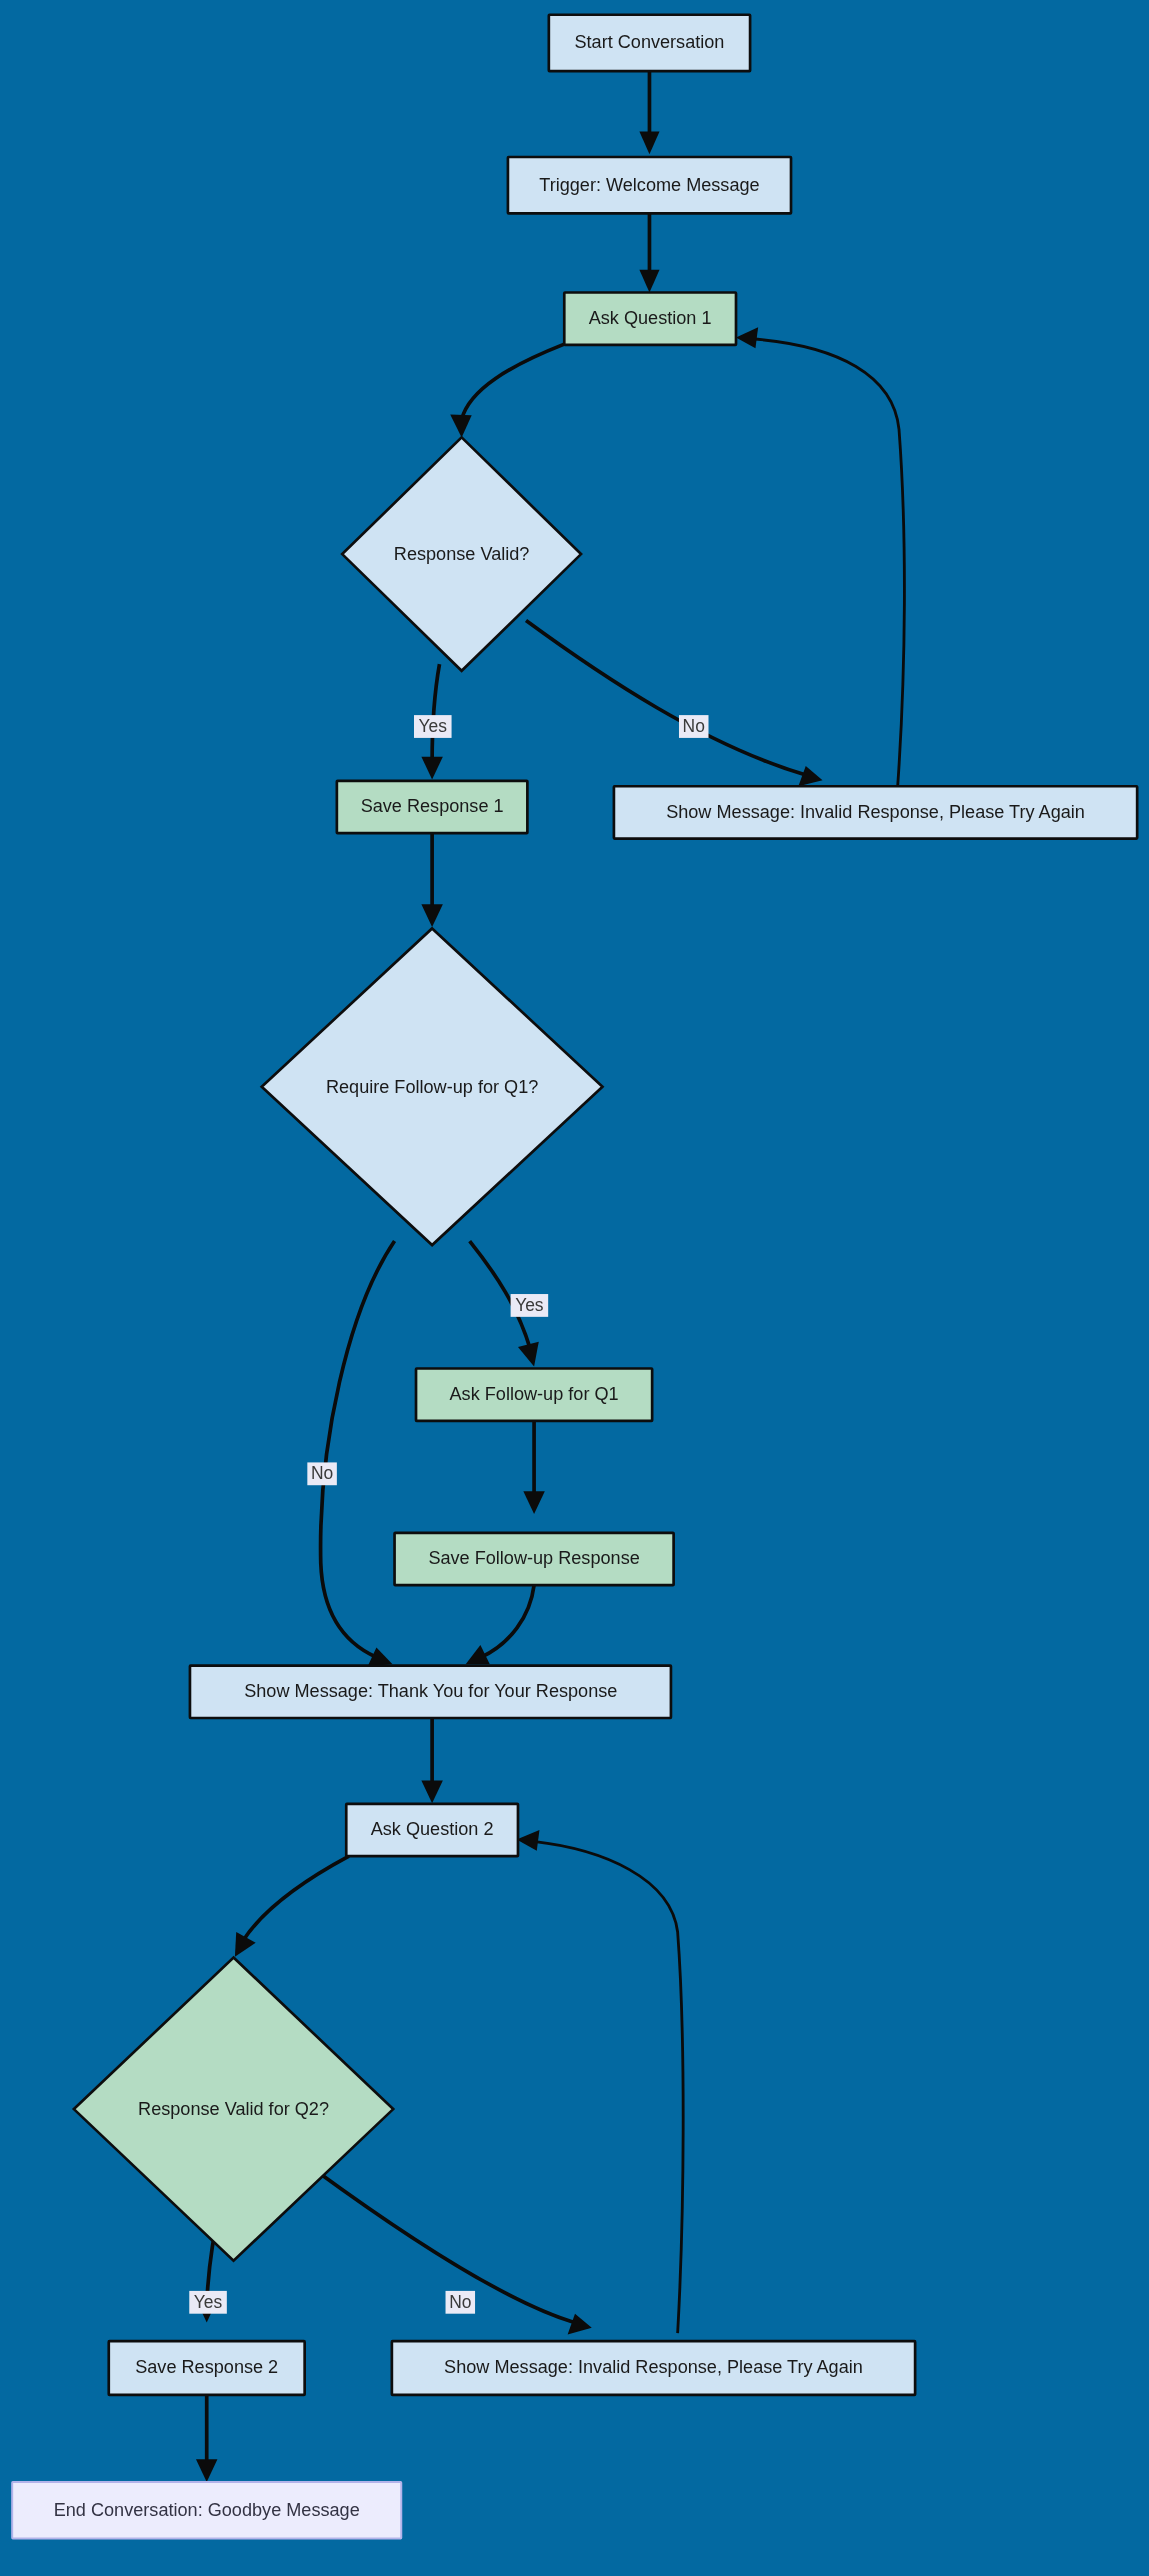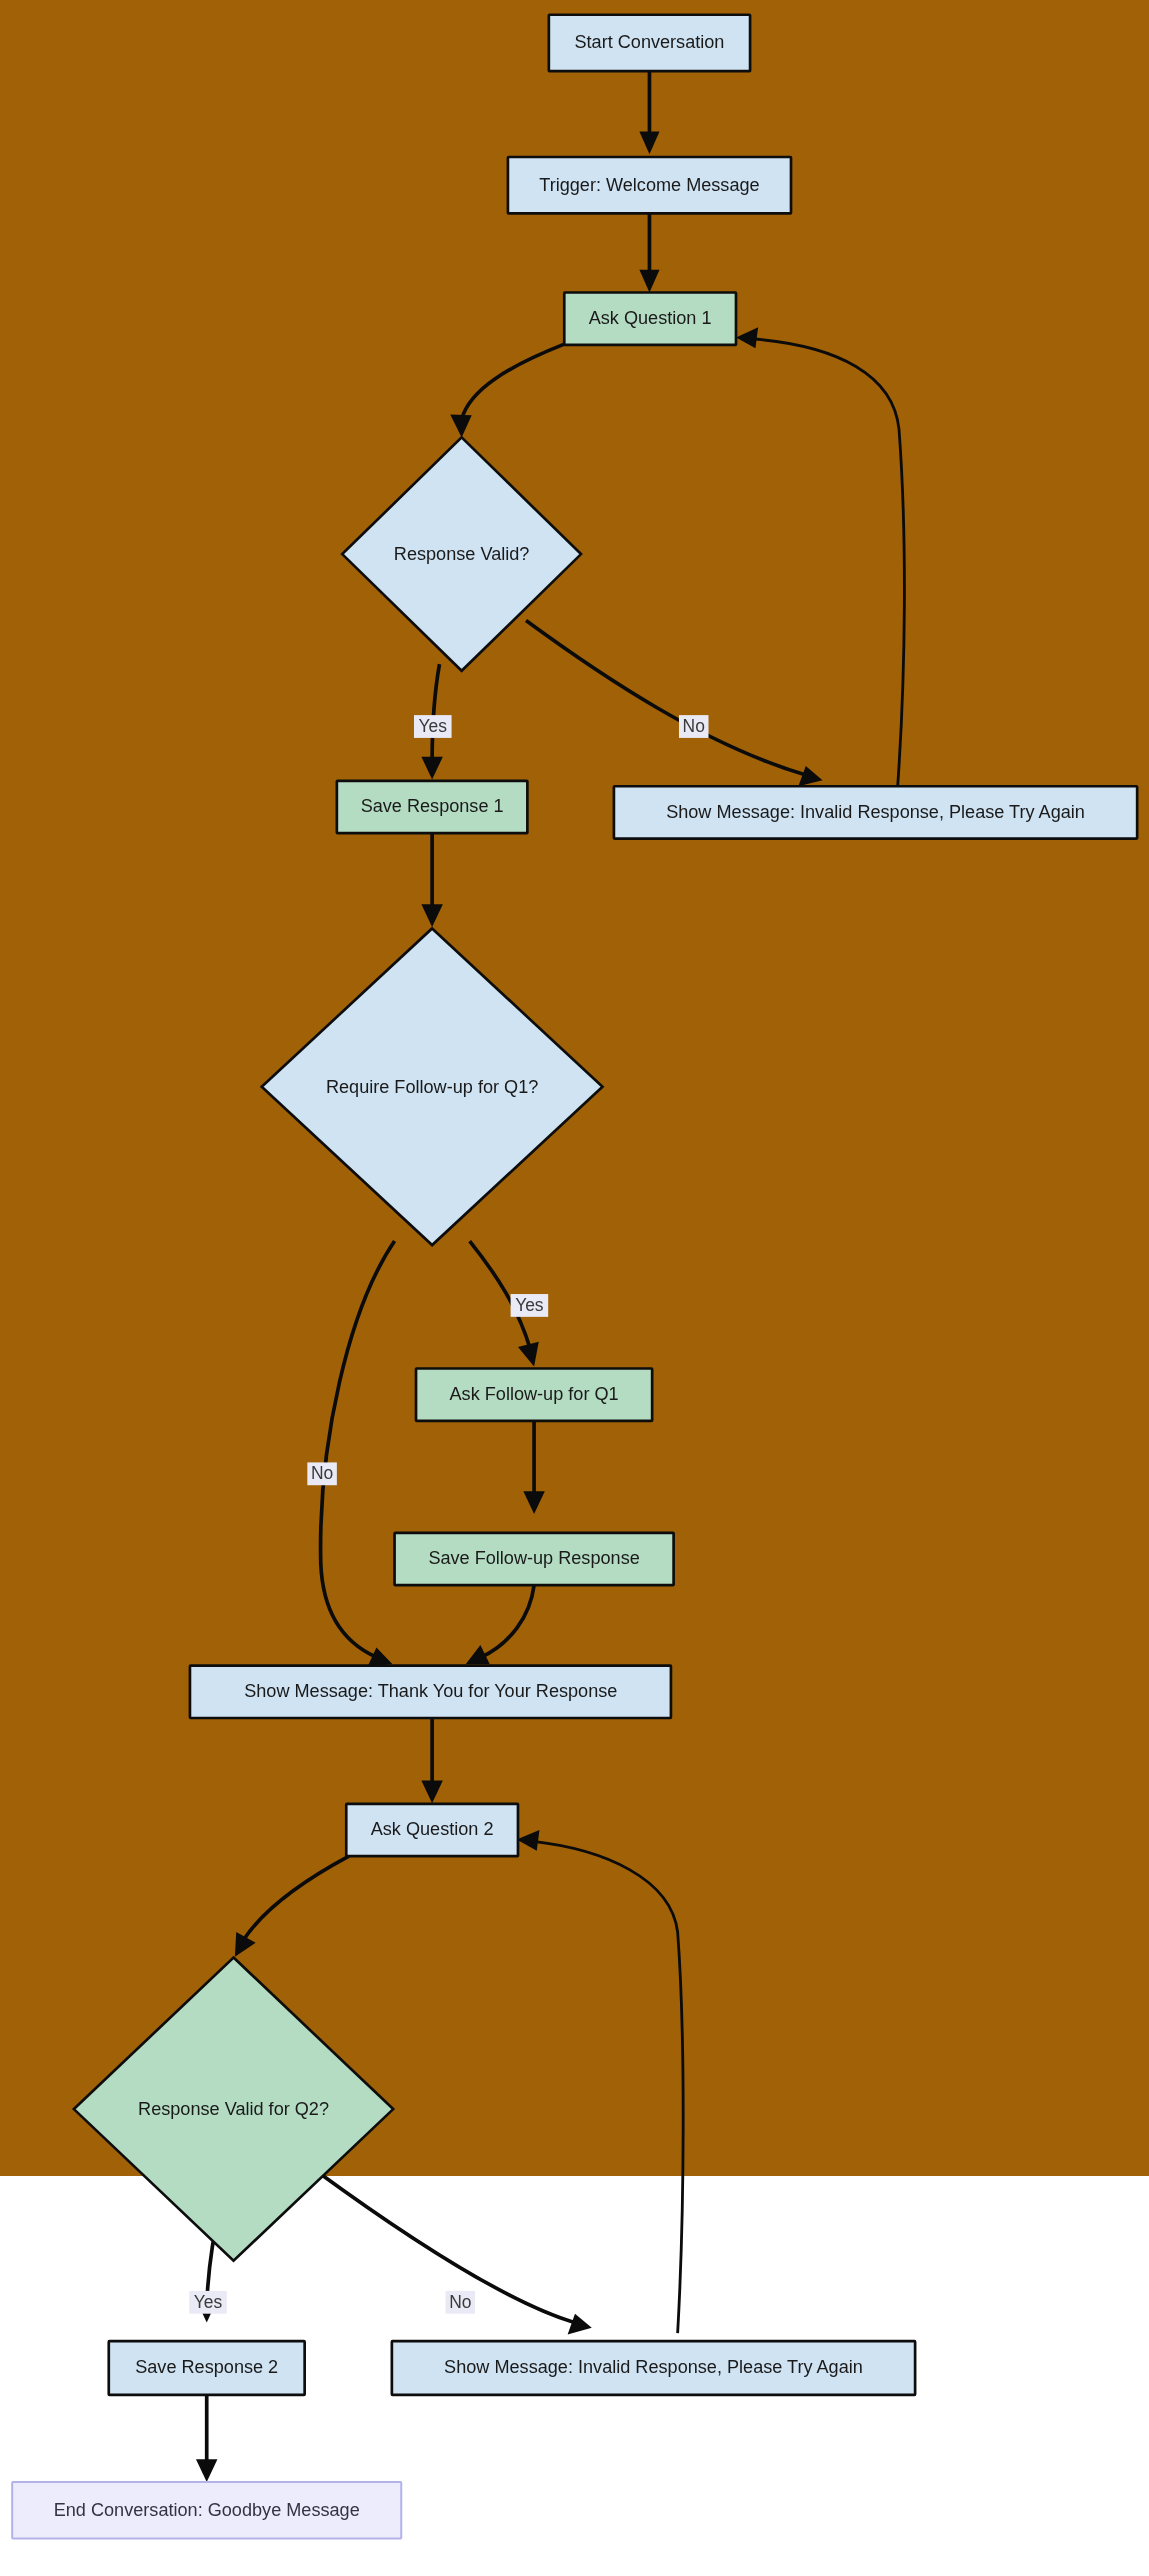--- a/index.html
+++ b/index.html
@@ -9,22 +9,22 @@
   }
   body {
     width: 1150px;
     height: 2576px;
     font-family: "Liberation Sans", sans-serif;
     overflow: hidden;
   }
   #flowchart-root {
     position: relative;
     width: 1150px;
-    height: 2176px;
-    background: #a16207;
+    height: 2576px;
+    background: #0369a1;
   }
   svg.flow-canvas {
     display: block;
     width: 1150px;
     height: 2576px;
   }
   .node-label {
     font-family: "Liberation Sans", sans-serif;
     font-size: 27px;
     fill: #1a1a1a;

